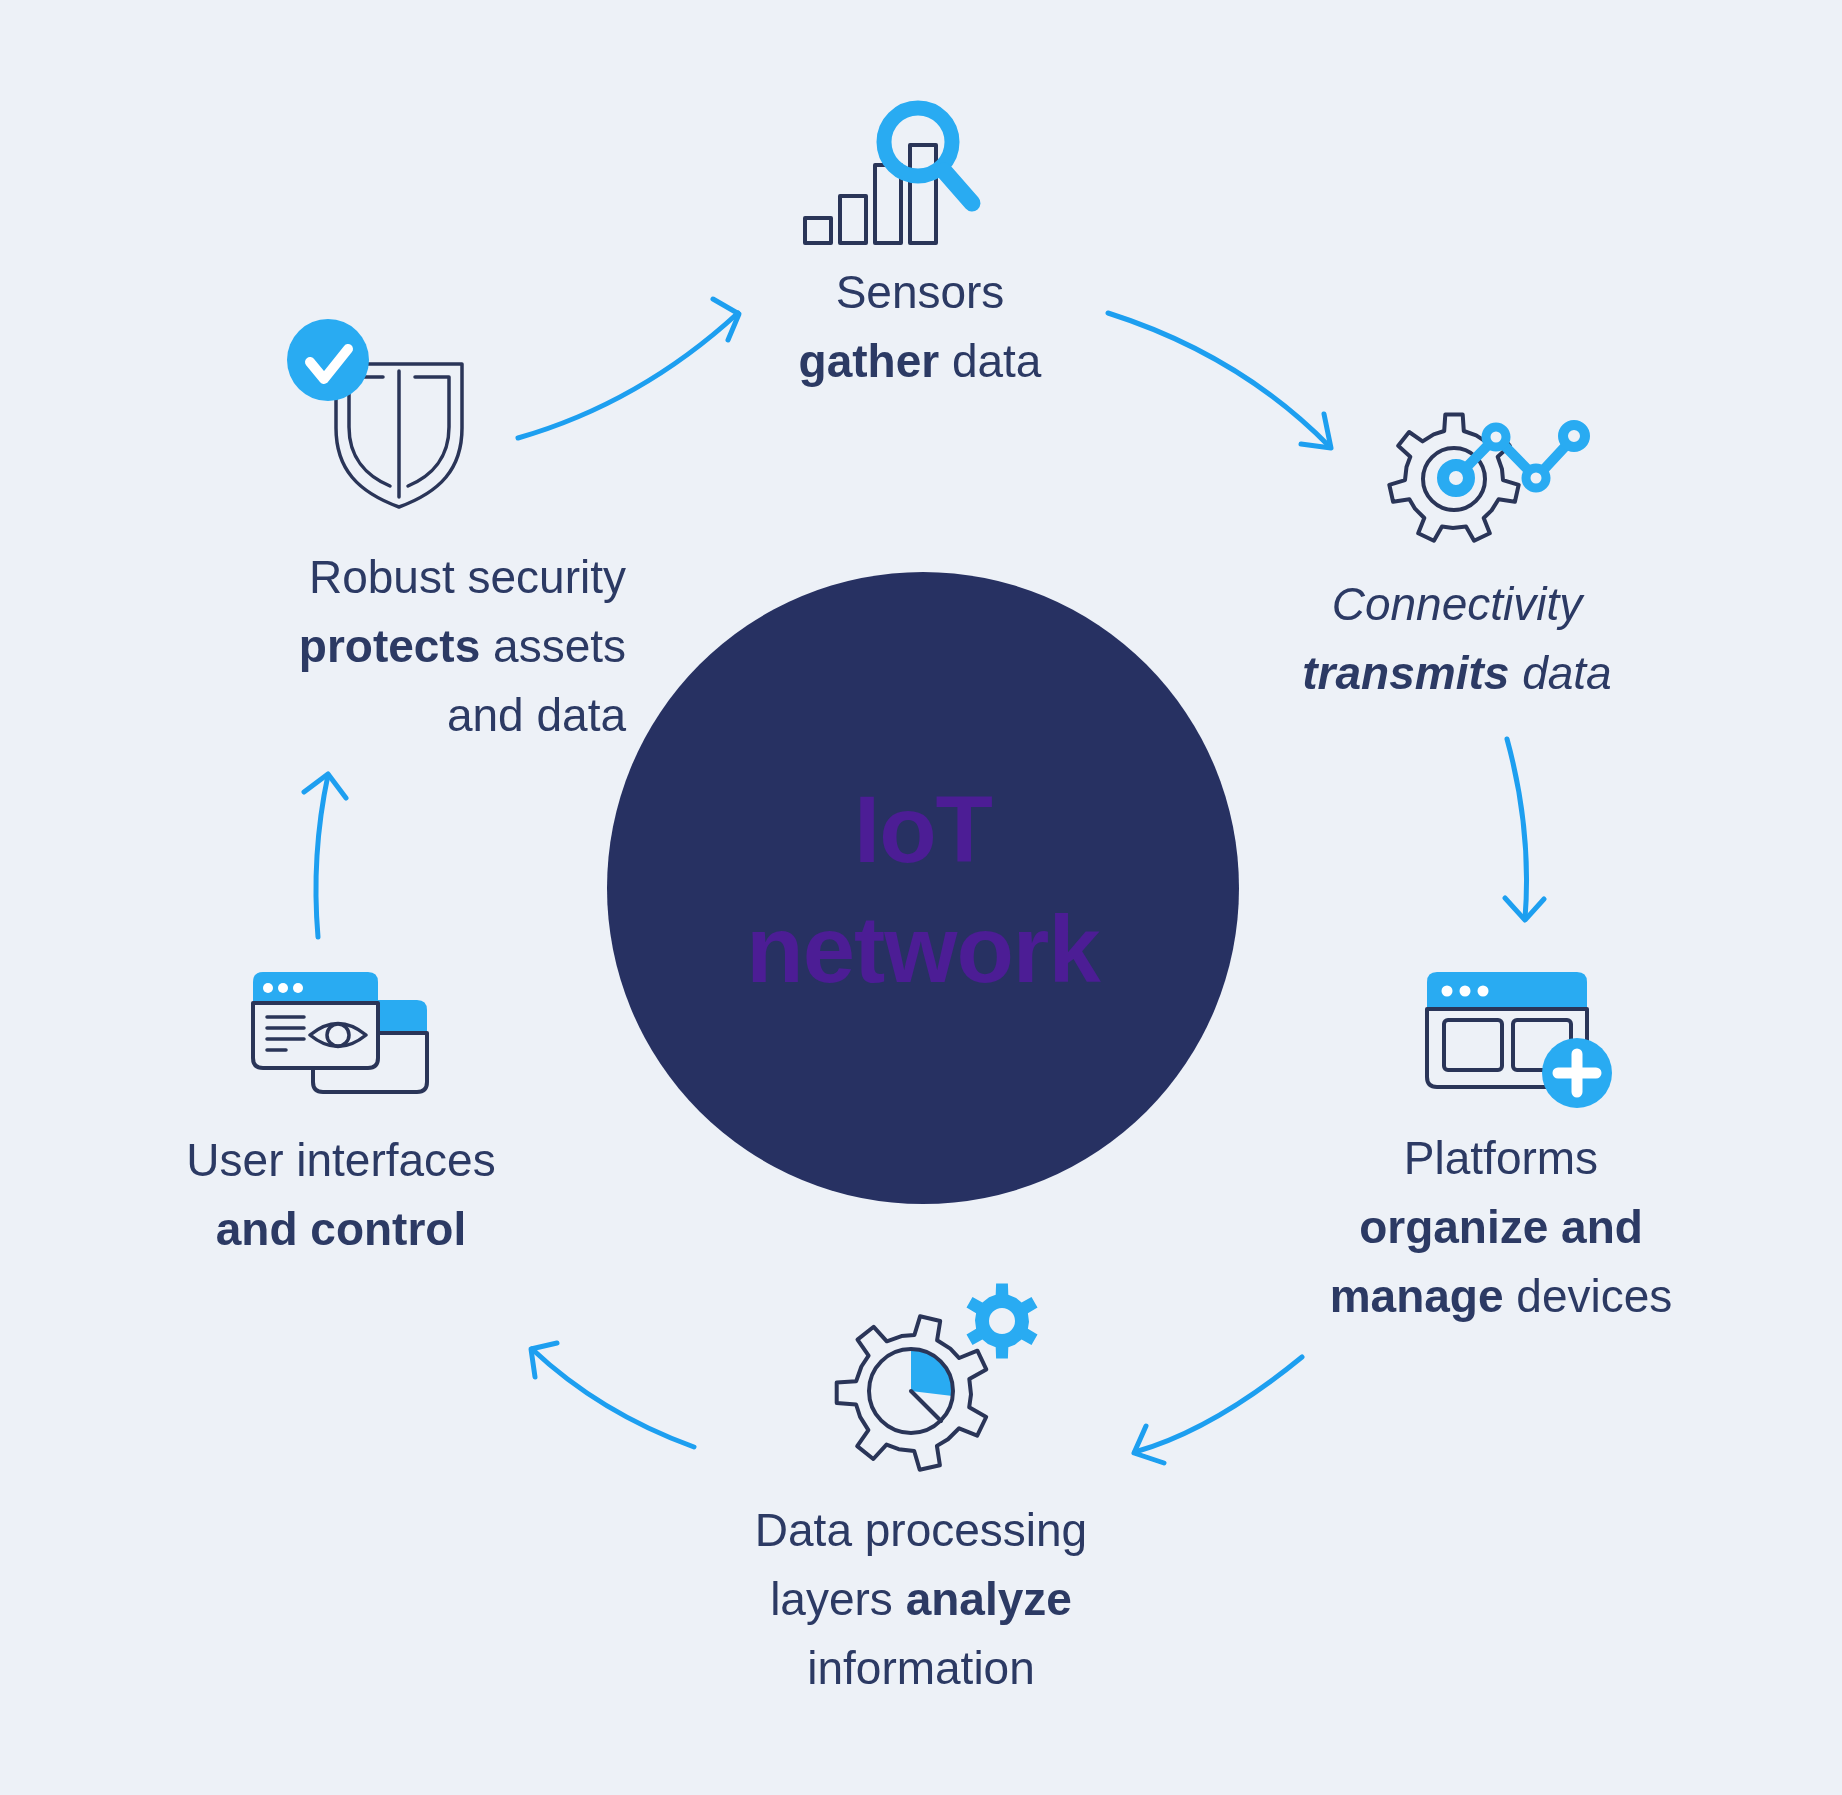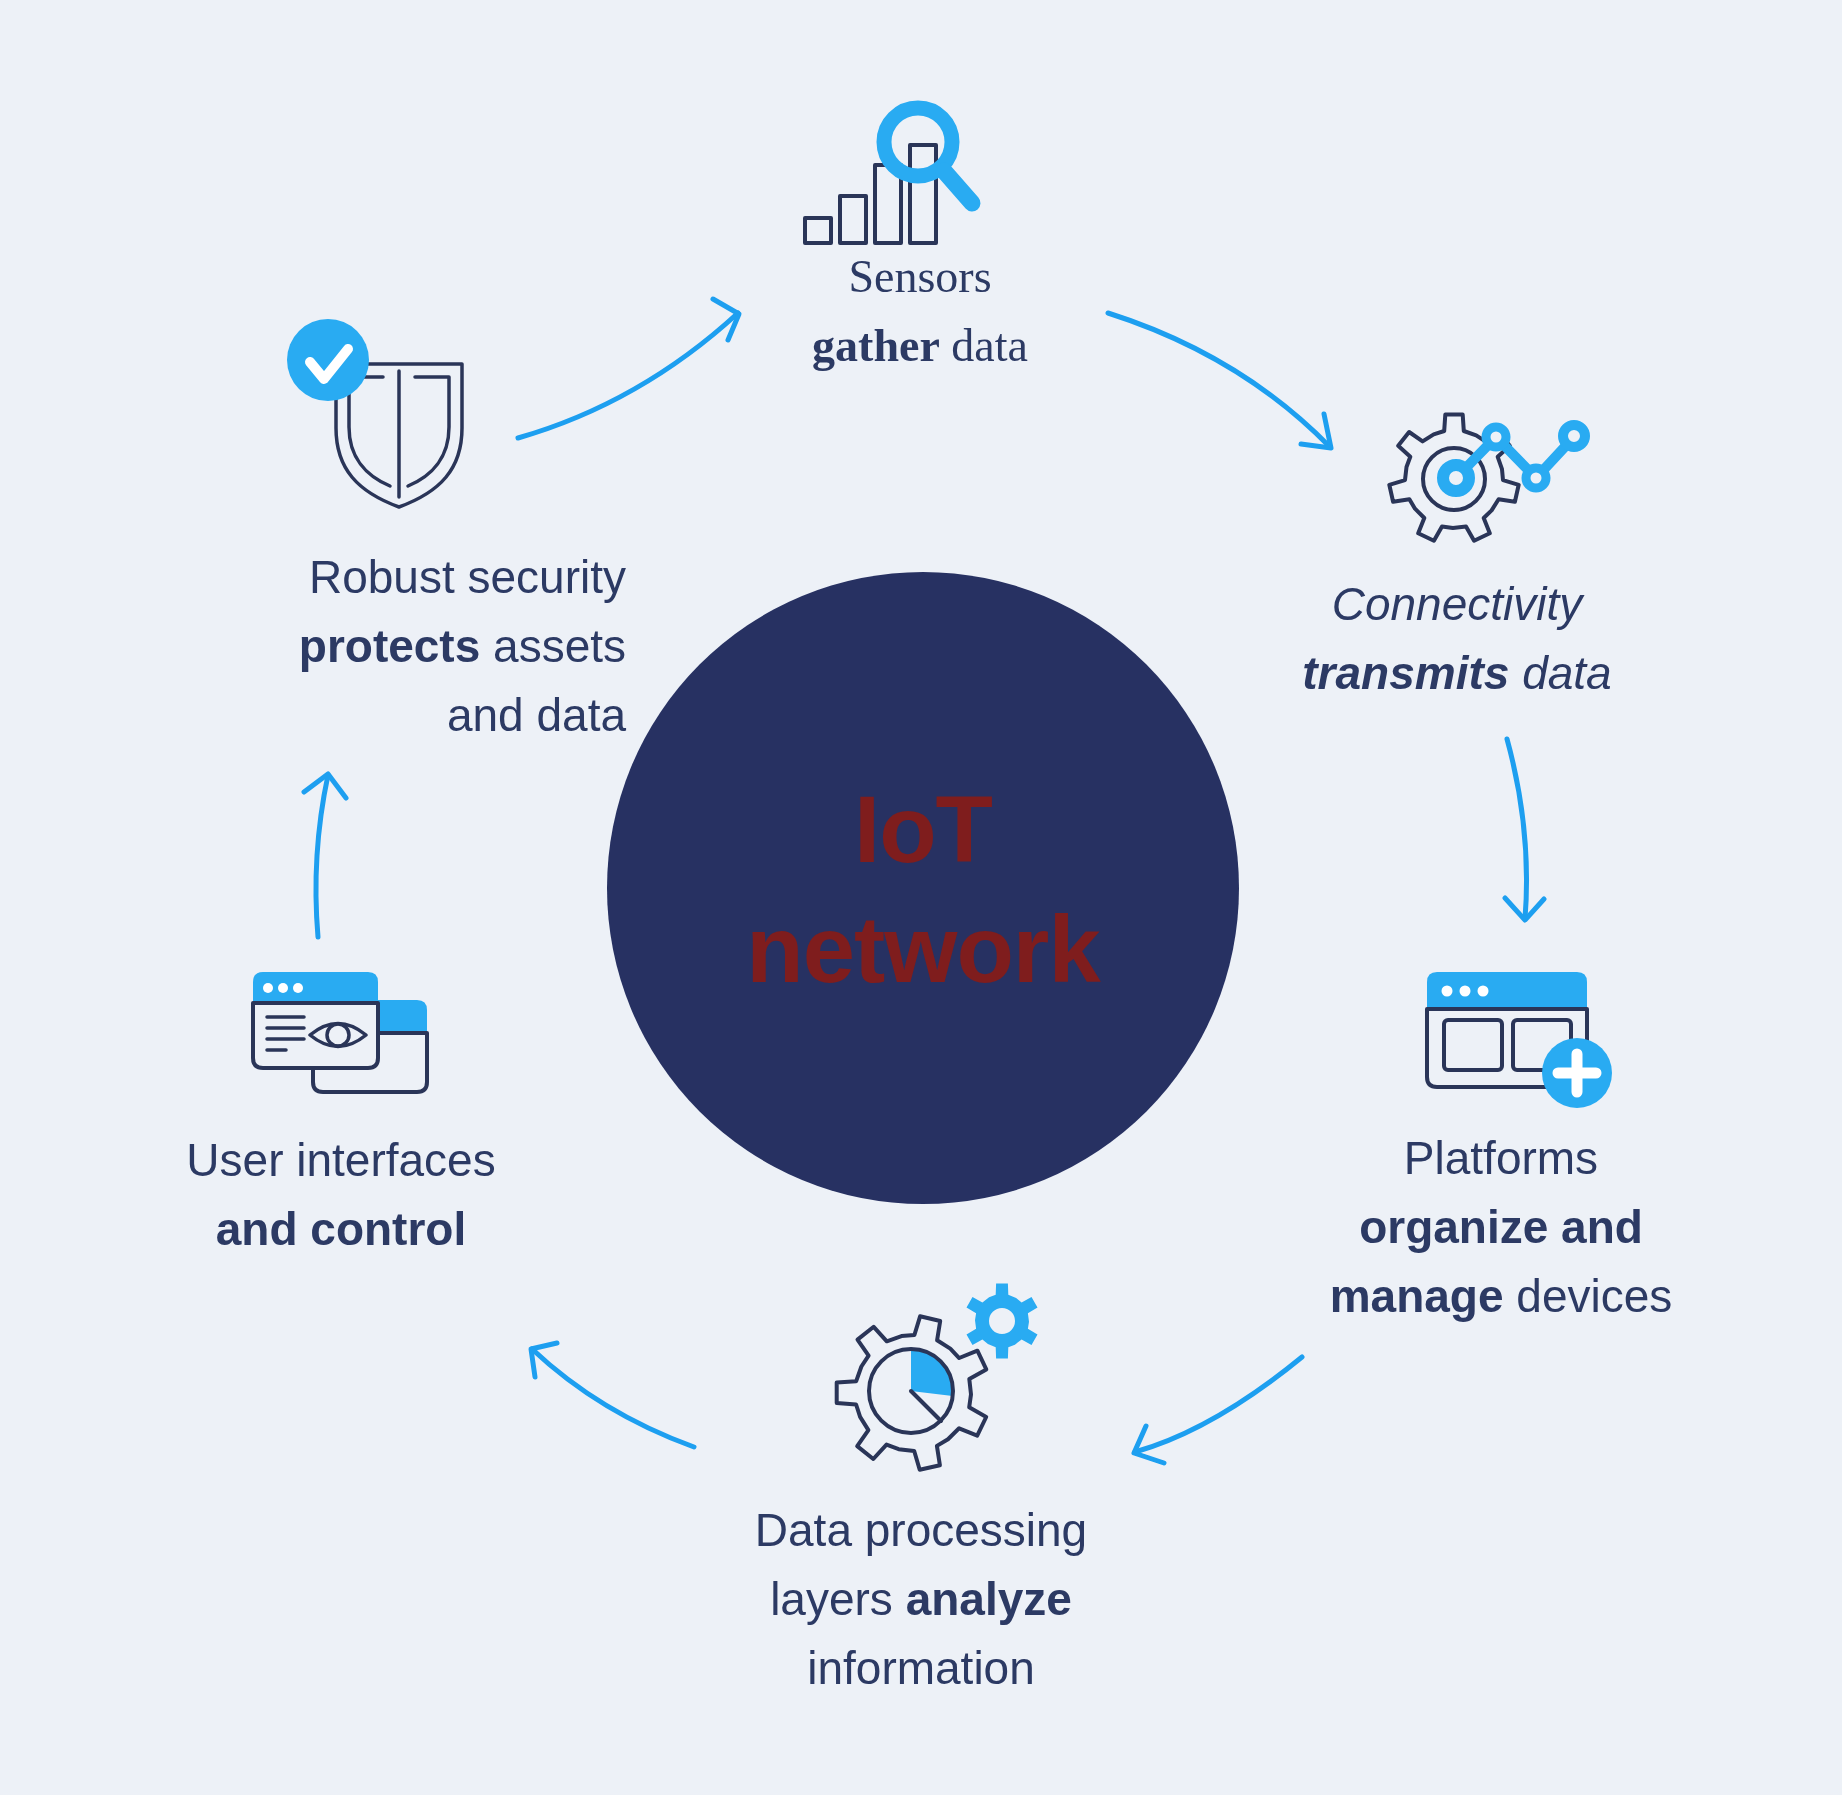--- a/index.html
+++ b/index.html
@@ -15,21 +15,21 @@
   .donut{fill:var(--bg);stroke:var(--accent);}
   .panel{fill:var(--bg);stroke:var(--outline);stroke-width:4;stroke-linejoin:round;}
   .f-white{fill:#FFFFFF;}
   .s-white{stroke:#FFFFFF;fill:none;stroke-linecap:round;stroke-linejoin:round;}
   .arrow{stroke:var(--arrow);stroke-width:5;fill:none;stroke-linecap:round;stroke-linejoin:round;}
   
   .node-label{position:absolute;text-align:center;font-size:46px;line-height:69px;
               color:var(--text);}
   .node-label b{font-weight:700;}
   .center-title{position:absolute;left:663px;top:770px;width:520px;text-align:center;
-                color:#7f1d1d;font-weight:700;font-size:94px;line-height:120px;letter-spacing:-1px;}
+                color:#4c1d95;font-weight:700;font-size:94px;line-height:120px;letter-spacing:-1px;}
 </style>
 </head>
 <body>
 
 <div class="canvas">
 
   <svg class="layer" width="1842" height="1795" viewBox="0 0 1842 1795">
 
     <circle class="f-navy" cx="923" cy="888" r="316"></circle>
 
@@ -144,21 +144,21 @@
         <path class="s-white" stroke-width="10" d="M310,362 L324,379 L348,349"></path>
       </g>
     </g>
   </svg>
 
   <div class="center-title">
     <div>IoT</div>
     <div>network</div>
   </div>
 
-  <div class="node-label" style="left:680px;top:242px;width:480px;font-family:Liberation Serif, serif;">
+  <div class="node-label" style="left:680px;top:258px;width:480px;">
       <div><span>Sensors</span></div>
       <div><b>gather</b><span> data</span></div>
     </div>
   <div class="node-label" style="left:1237px;top:570px;width:440px;font-style:italic;">
       <div><span>Connectivity</span></div>
       <div><b>transmits</b><span> data</span></div>
     </div>
   <div class="node-label" style="left:1281px;top:1124px;width:440px;">
       <div><span>Platforms</span></div>
       <div><b>organize and</b></div>

